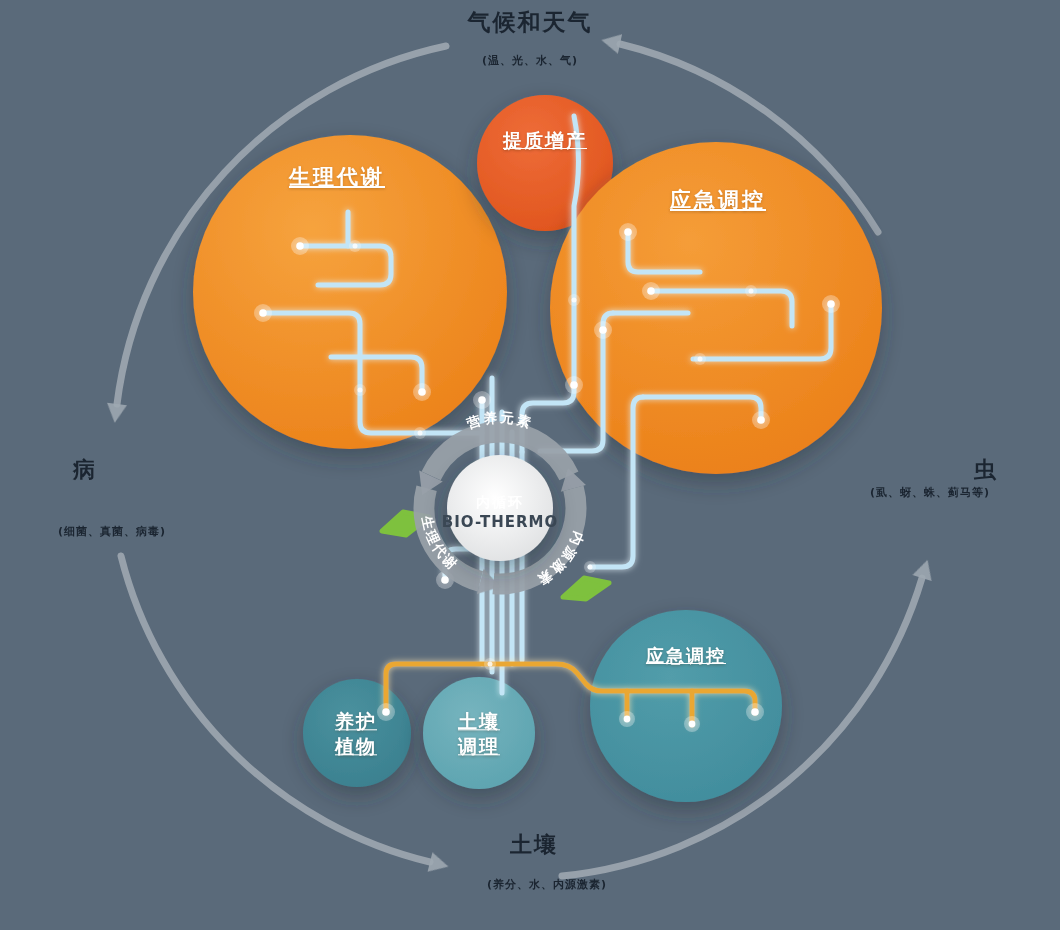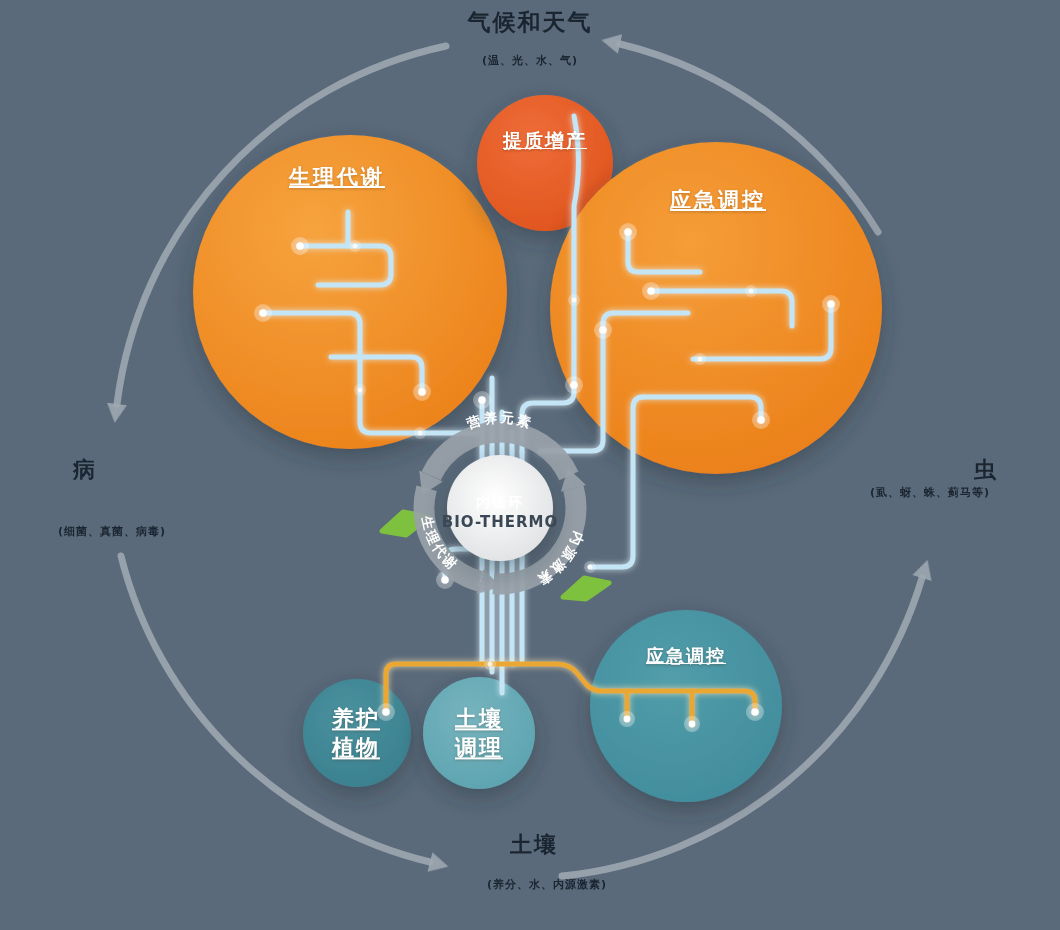--- a/index.html
+++ b/index.html
@@ -14,21 +14,21 @@
     text-align:right;white-space:nowrap;z-index:3;font-weight:bold;
   }
   .dark{color:#1b2531;}
   .white{color:#ffffff;text-shadow:0 1px 3px rgba(60,30,0,.25);text-decoration:underline;}
   .t-big{font-size:23px;letter-spacing:2px;}
   .t-side{font-size:22px;letter-spacing:2px;}
   .t-sub{font-size:11px;font-weight:600;letter-spacing:1px;}
   .b-big{font-size:21px;letter-spacing:3px;}
   .b-mid{font-size:19px;letter-spacing:2px;}
   .b-root{font-size:18px;letter-spacing:2px;}
-  .b-teal{font-size:22px;letter-spacing:2px;line-height:1.3;white-space:pre-line;}
+  .b-teal{font-size:19px;letter-spacing:2px;line-height:1.3;white-space:pre-line;}
   .c-title{font-size:14px;color:#ffffff;letter-spacing:2px;}
   .c-sub{font-size:15px;color:#3a4754;letter-spacing:1px;font-weight:bold;}
 </style>
 </head>
 <body>
 
 <svg class="scene" width="1060" height="930" viewBox="0 0 1060 930">
   <defs>
     <radialGradient id="gOrange" cx="0.38" cy="0.3" r="0.9">
       <stop offset="0" stop-color="#f6a33e"></stop>

